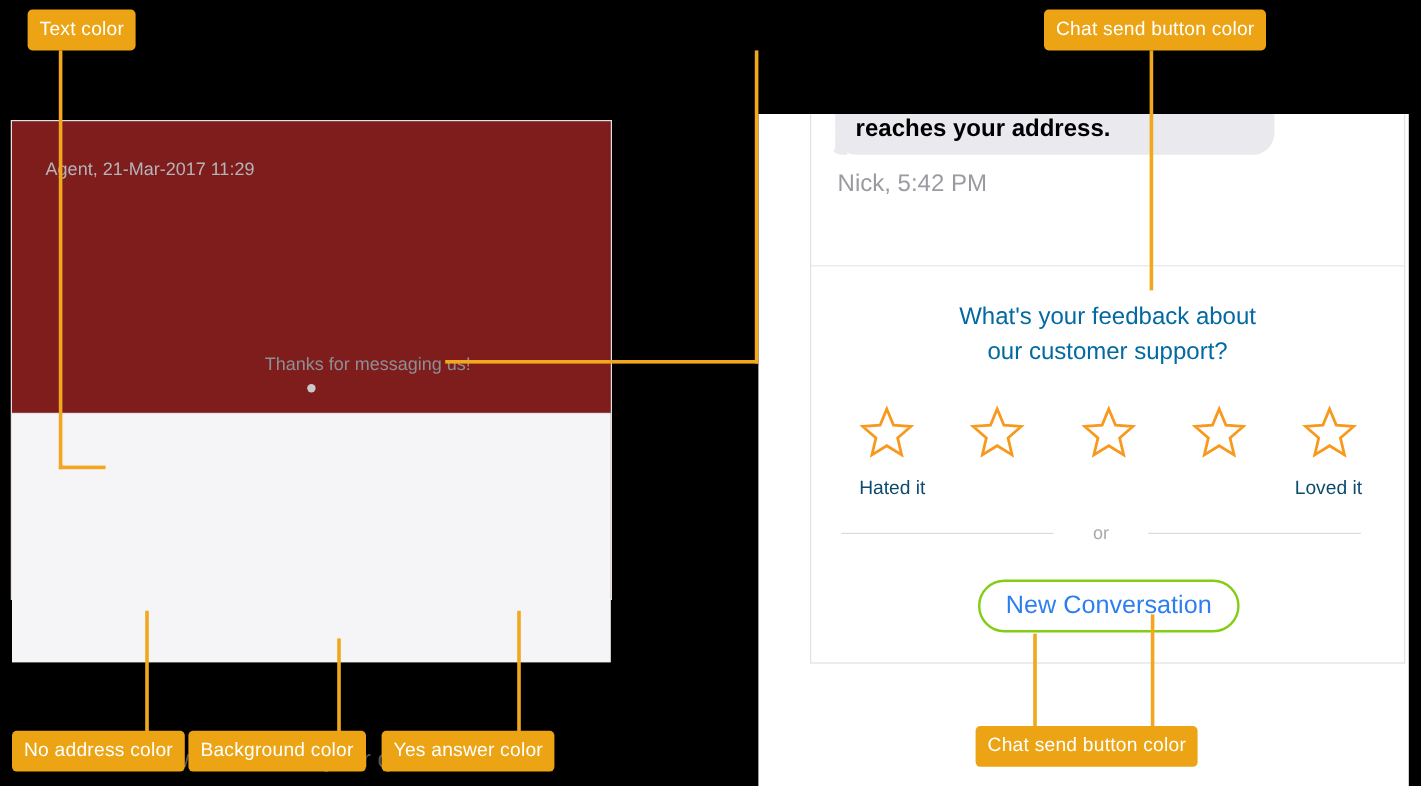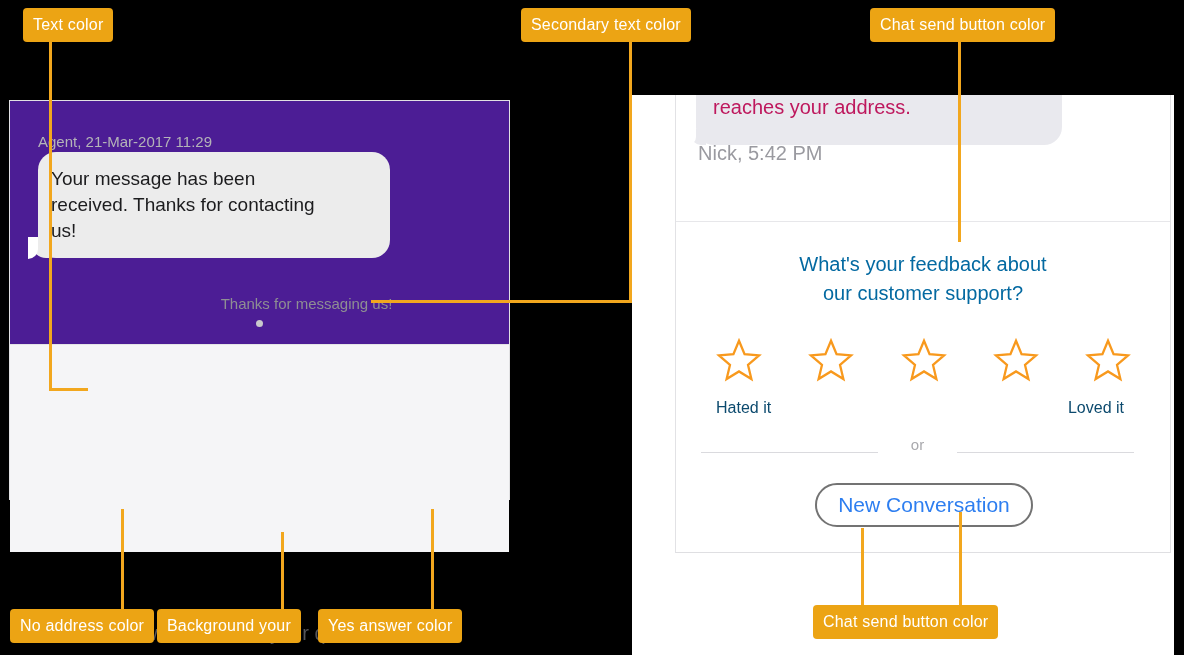--- a/index.html
+++ b/index.html
@@ -8,21 +8,21 @@
 
   
   .tag{position:absolute;background:var(--annotation_bg,#eca414);color:#fff;
        font-size:16px;font-weight:normal;padding:8px 10px;border-radius:4px;
        white-space:nowrap;z-index:7;letter-spacing:.2px;}
   
   .line{position:absolute;background:var(--connector,#f2a71e);z-index:6;}
 
   
   .left-panel{position:absolute;left:9px;top:100px;width:501px;height:400px;
-              background:#4c1d95;border:1px solid #e1e1e3;box-sizing:border-box;z-index:1;}
+              background:#7f1d1d;border:1px solid #e1e1e3;box-sizing:border-box;z-index:1;}
   .lp-meta{position:absolute;left:28px;top:32px;font-size:15px;color:#b4b4b8;}
   .bubble-left{position:absolute;left:28px;top:51px;width:352px;box-sizing:border-box;
                background:var(--bubble_left,#ececec);border-radius:18px;
                padding:14px 18px 14px 13px;font-size:19px;line-height:26px;color:#1c1c1e;}
   .bubble-left::before{content:"";position:absolute;left:-6px;bottom:0;width:18px;height:18px;
                background:var(--bubble_left,#ececec);border-bottom-left-radius:14px;}
   .bubble-left::after{content:"";position:absolute;left:-10px;bottom:-1px;width:10px;height:22px;
                background:#fff;border-bottom-right-radius:12px;}
   .lp-secondary{position:absolute;left:0;top:194px;width:100%;text-align:center;
                 font-size:15px;color:var(--secondary_text,#8e8e93);margin-left:47px;}
@@ -33,56 +33,53 @@
              background:var(--background_section,#f5f5f7);}
   .lp-question{position:absolute;left:0;top:277px;width:100%;text-align:center;
                font-size:20px;color:var(--text_color,#56565b);}
 
   
   .right-backdrop{position:absolute;left:632px;top:95px;width:542px;height:560px;
                   background:#fff;z-index:1;}
   .right-panel{position:absolute;left:675px;top:95px;width:496px;height:458px;
                background:#fff;border-left:1px solid #e2e2e5;border-right:1px solid #e2e2e5;
                border-bottom:1px solid #dfdfe2;box-sizing:border-box;z-index:2;}
-  .bubble-right{position:absolute;left:20px;top:0;width:366px;height:50px;box-sizing:border-box;
+  .bubble-right{position:absolute;left:20px;top:0;width:366px;height:34px;box-sizing:border-box;
                 background:var(--bubble_right,#e9e9ee);border-radius:0 0 18px 18px;
-                padding:1px 0 0 17px;font-size:20px;color:#be185d;}
+                padding:1px 0 0 17px;font-size:20px;color:#000000;font-weight:bold;}
   .bubble-right::before{content:"";position:absolute;left:-6px;bottom:0;width:16px;height:16px;
                 background:var(--bubble_right,#e9e9ee);border-bottom-left-radius:12px;}
   .bubble-right::after{content:"";position:absolute;left:-9px;bottom:-1px;width:9px;height:19px;
                 background:#fff;border-bottom-right-radius:10px;}
   .rp-meta{position:absolute;left:22px;top:47px;font-size:20px;color:#9a9aa0;}
   .rp-divider{position:absolute;left:0;top:126px;width:100%;height:1px;background:#e7e7ea;}
   .rp-question{position:absolute;left:0;top:155px;width:100%;text-align:center;
                font-size:20px;line-height:29px;color:#0369a1;}
   .star-row{position:absolute;left:39px;right:38px;top:242px;display:flex;
             justify-content:space-between;}
   .star{width:48px;height:46px;cursor:pointer;}
   .star polygon{fill:none;stroke:var(--star,#f8991d);stroke-width:2.4;stroke-linejoin:miter;}
   .rate-label{position:absolute;top:304px;font-size:16px;color:#0c4a6e;}
   .rate-low{left:40px;}
-  .rate-high{right:46px;}
-  .or-row{position:absolute;left:25px;right:36px;top:341px;display:flex;align-items:flex-end;
+  .rate-high{right:35px;}
+  .or-row{position:absolute;left:25px;right:36px;top:341px;display:flex;align-items:center;
           font-size:15px;color:#a9a9ad;}
   .or-row .rule{flex:1;height:1px;background:#dadade;}
   .or-row .or-word{margin:0 33px;}
   .new-conv{position:absolute;left:139px;top:388px;width:218px;height:44px;background:#fff;
-            border:2px solid #737373;border-radius:22px;color:var(--send_button_blue,#2d7ef0);
+            border:2px solid #84cc16;border-radius:22px;color:var(--send_button_blue,#2d7ef0);
             font-family:"Liberation Sans",sans-serif;font-size:21px;cursor:pointer;}
 </style>
 </head>
 <body>
 
 <div class="canvas">
 
   <div class="left-panel">
     <div class="lp-meta">Agent, 21-Mar-2017 11:29</div>
-    <div class="bubble-left">
-      <span>Your message has been<br>received. Thanks for contacting<br>us!</span>
-    </div>
     <div class="lp-secondary">Thanks for messaging us!</div>
     <div class="lp-dot"></div>
     <div class="lp-divider"></div>
     <div class="lp-prompt">
       <div class="lp-question">Did we answer all your questions?</div>
 
     </div>
   </div>
 
   <div class="right-backdrop"></div>
@@ -125,20 +122,19 @@
   <div class="line" style="left:629px;top:42px;width:3px;height:261px;"></div>
   <div class="line" style="left:371px;top:300px;width:261px;height:3px;"></div>
   <div class="line" style="left:958px;top:42px;width:3px;height:200px;"></div>
   <div class="line" style="left:121px;top:509px;width:3px;height:101px;"></div>
   <div class="line" style="left:281px;top:532px;width:3px;height:78px;"></div>
   <div class="line" style="left:431px;top:509px;width:3px;height:101px;"></div>
   <div class="line" style="left:861px;top:528px;width:3px;height:78px;"></div>
   <div class="line" style="left:959px;top:512px;width:3px;height:94px;"></div>
 
   <div class="tag" style="left:23px;top:8px;">Text color</div>
-  <div class="tag" style="left:521px;top:8px;">Secondary text color</div>
   <div class="tag" style="left:870px;top:8px;">Chat send button color</div>
   <div class="tag" style="left:10px;top:609px;">No address color</div>
-  <div class="tag" style="left:157px;top:609px;">Background your</div>
+  <div class="tag" style="left:157px;top:609px;">Background color</div>
   <div class="tag" style="left:318px;top:609px;">Yes answer color</div>
   <div class="tag" style="left:813px;top:605px;">Chat send button color</div>
 
 </div>
 
 </body></html>

